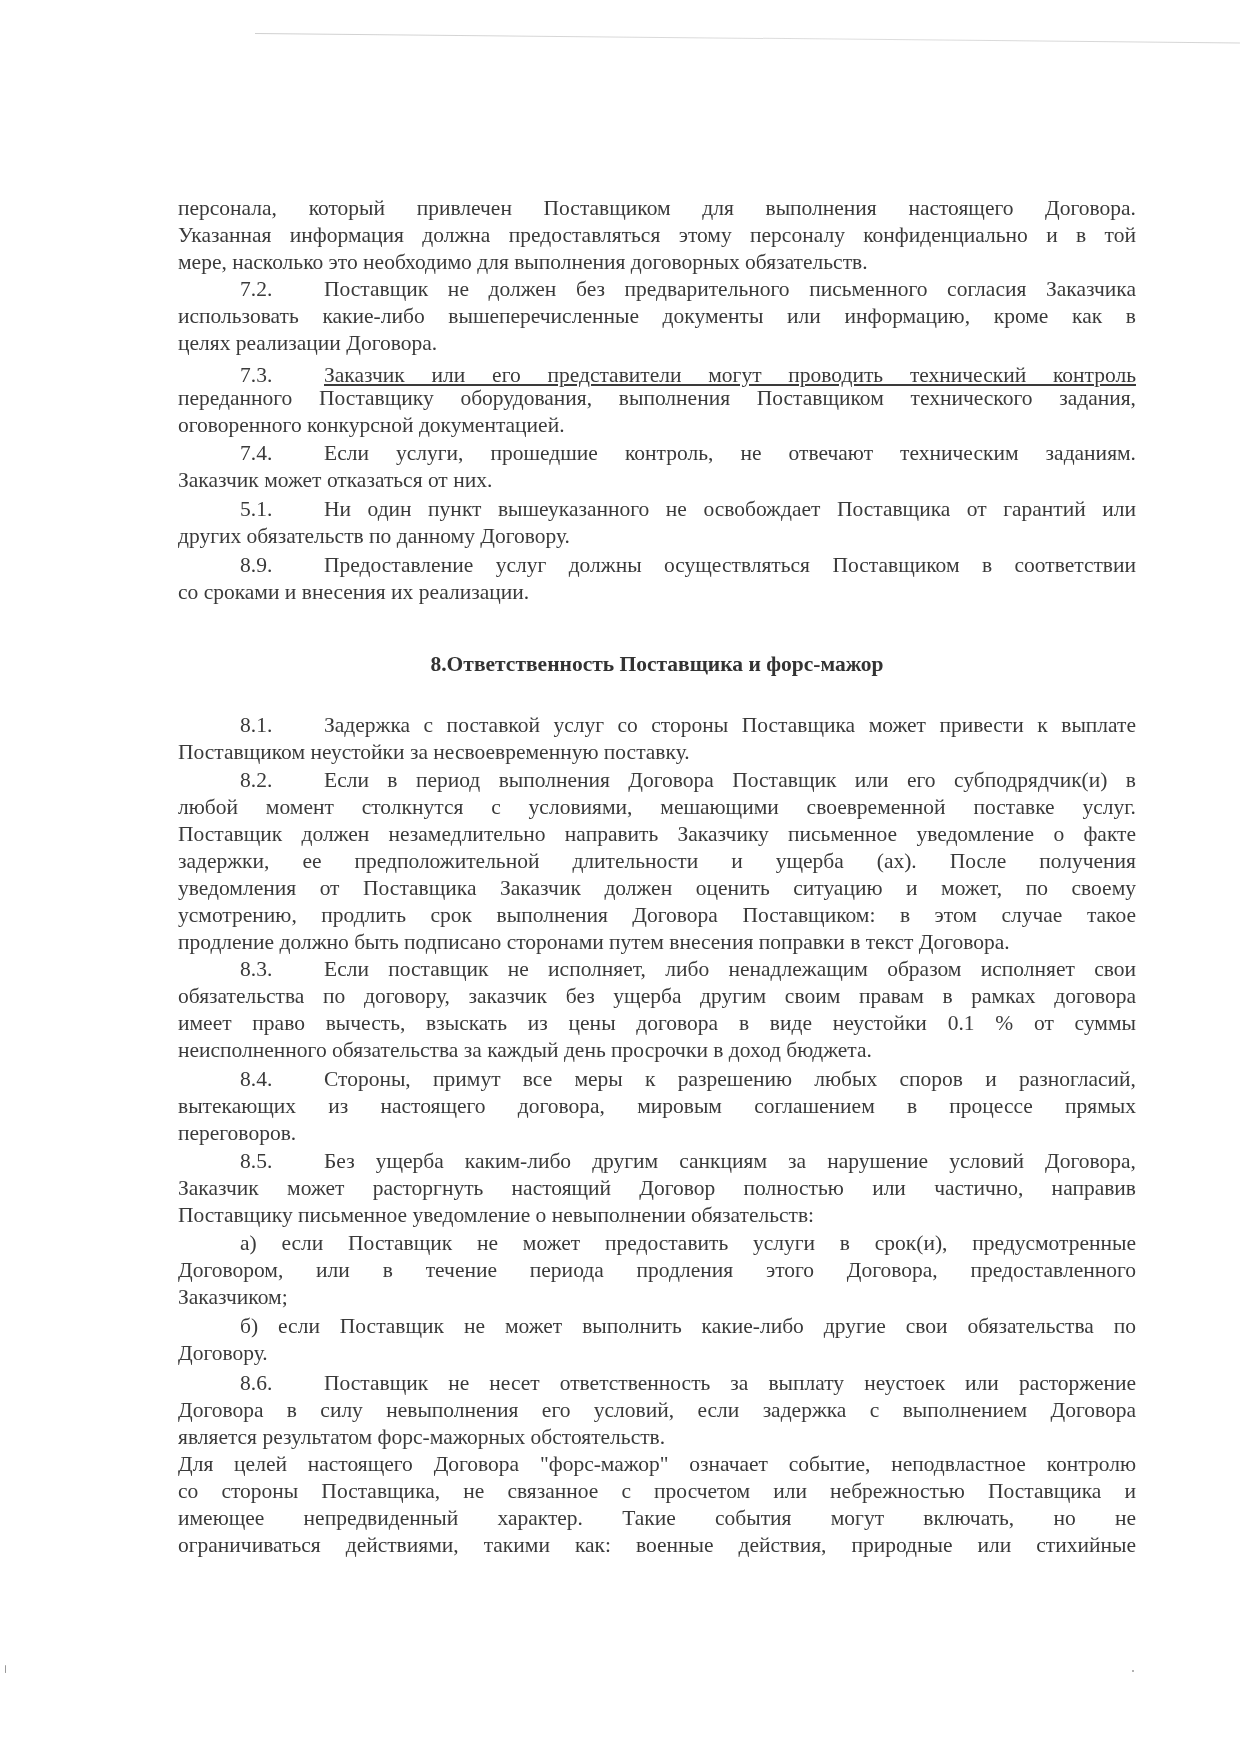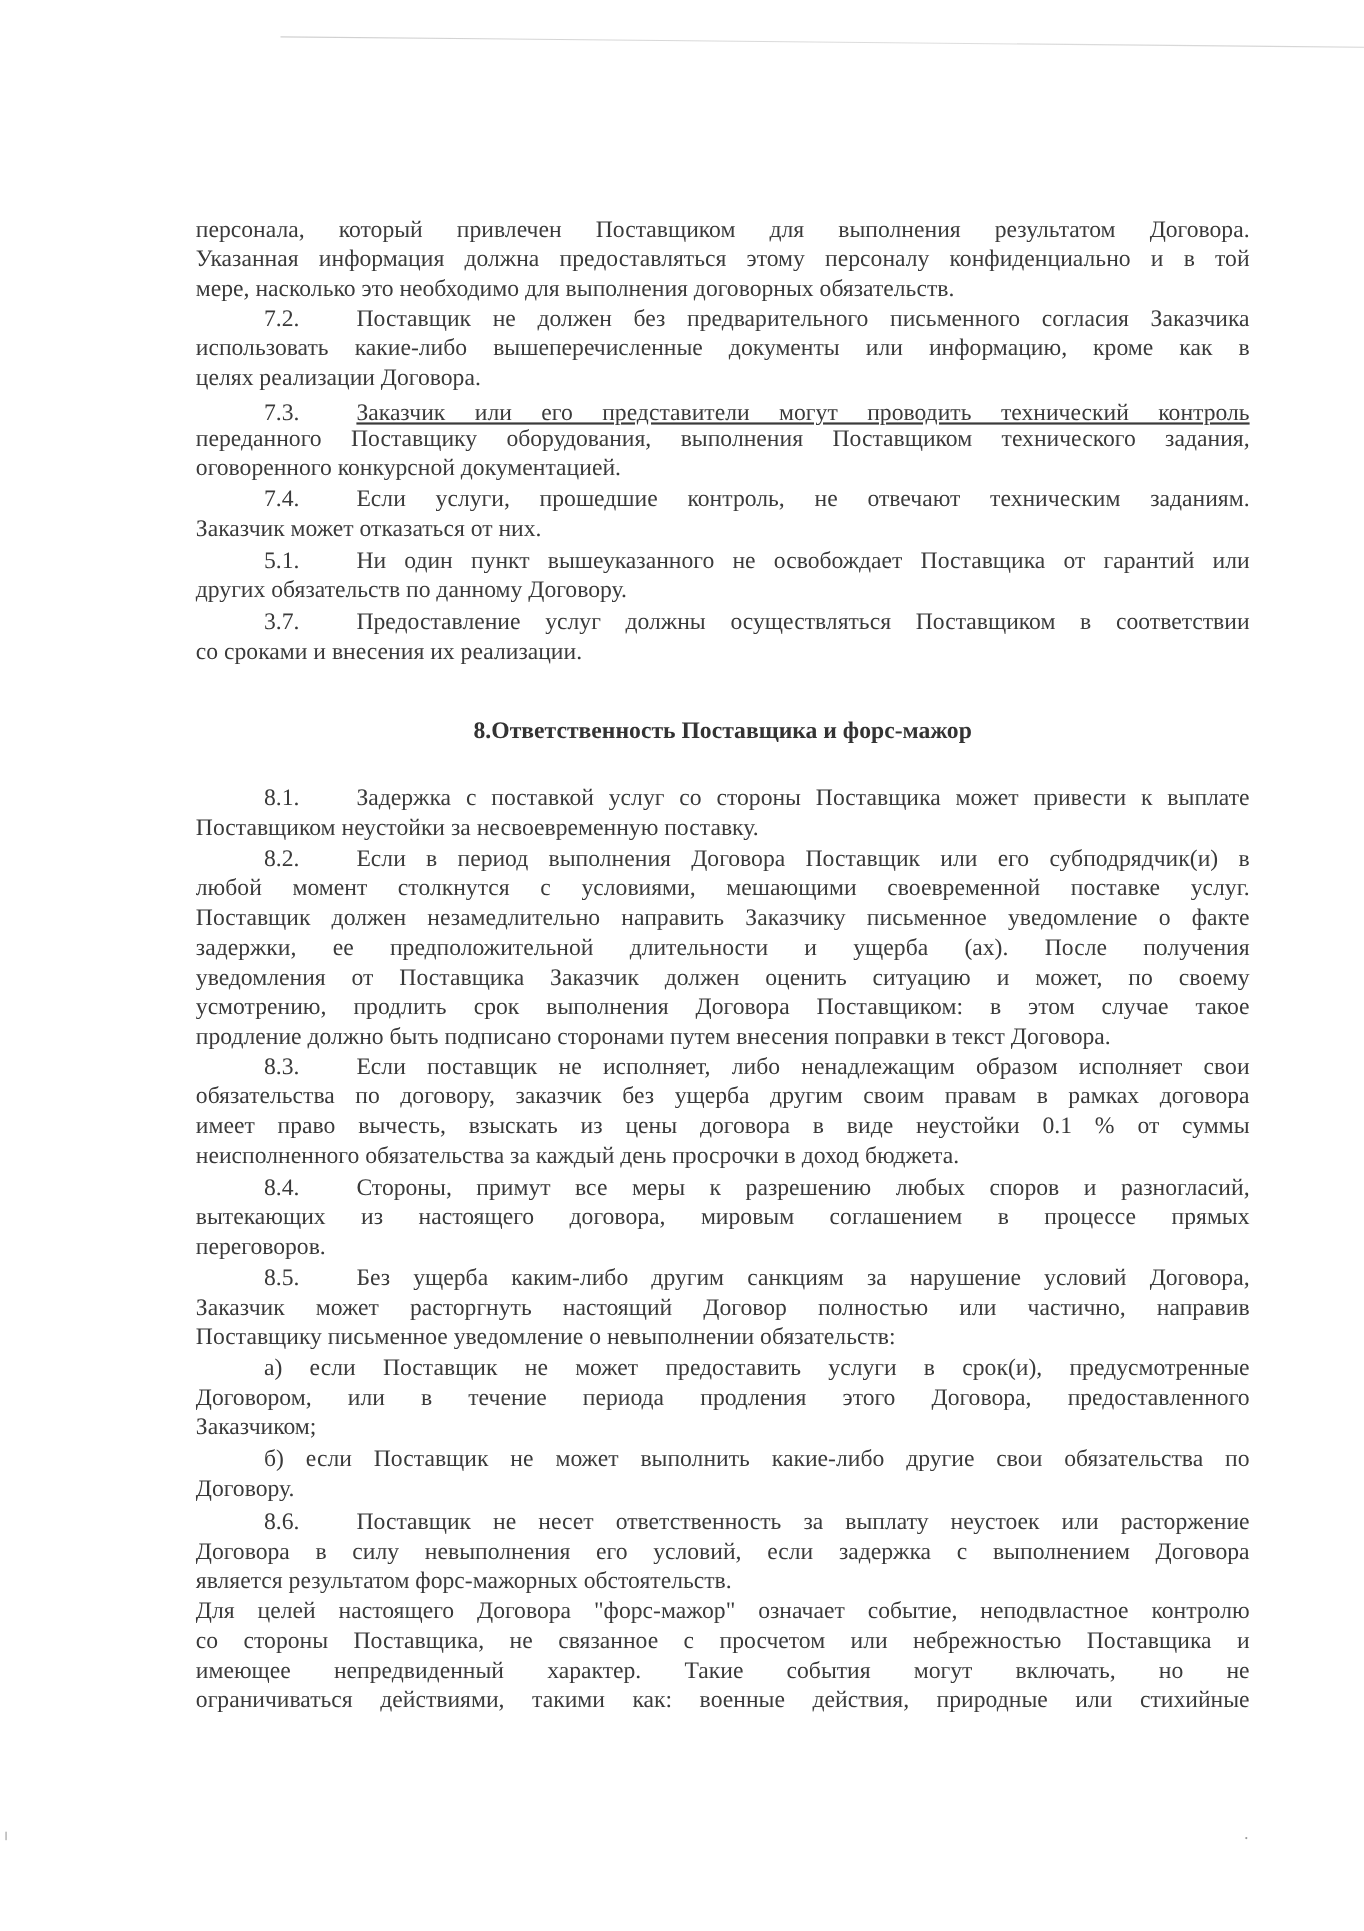--- a/index.html
+++ b/index.html
@@ -72,21 +72,21 @@
       border-radius: 1px;
     }
   </style>
 </head>
 <body>
 
 <div class="scan-line"></div>
 
 <div class="page">
 
-  <div class="line" style="top: -5px; white-space: nowrap; word-spacing: 0px;">персонала, который привлечен Поставщиком для выполнения результатом Договора.</div>
+  <div class="line" style="top: -5px; white-space: nowrap; word-spacing: 0px;">персонала, который привлечен Поставщиком для выполнения настоящего Договора.</div>
   <div class="line" style="top: 22px; white-space: nowrap; word-spacing: 0px;">Указанная информация должна предоставляться этому персоналу конфиденциально и в той</div>
   <div class="line last" style="top: 49px; white-space: nowrap;">мере, насколько это необходимо для выполнения договорных обязательств.</div>
 
   <div class="line indent" style="top: 76px; white-space: nowrap; word-spacing: 0px;">
     <span class="num">7.2.</span><span>Поставщик не должен без предварительного письменного согласия Заказчика</span>
   </div>
   <div class="line" style="top: 103px; white-space: nowrap; word-spacing: 0px;">использовать какие-либо вышеперечисленные документы или информацию, кроме как в</div>
   <div class="line last" style="top: 130px; white-space: nowrap;">целях реализации Договора.</div>
 
   <div class="line indent" style="top: 162px; white-space: nowrap; word-spacing: 0px; text-decoration: underline;">
@@ -99,21 +99,21 @@
     <span class="num">7.4.</span><span>Если услуги, прошедшие контроль, не отвечают техническим заданиям.</span>
   </div>
   <div class="line last" style="top: 267px; white-space: nowrap;">Заказчик может отказаться от них.</div>
 
   <div class="line indent" style="top: 296px; white-space: nowrap; word-spacing: 0px;">
     <span class="num">5.1.</span><span>Ни один пункт вышеуказанного не освобождает Поставщика от гарантий или</span>
   </div>
   <div class="line last" style="top: 323px; white-space: nowrap;">других обязательств по данному Договору.</div>
 
   <div class="line indent" style="top: 352px; white-space: nowrap; word-spacing: 0px;">
-    <span class="num">3.7.</span><span>Предоставление услуг должны осуществляться Поставщиком в соответствии</span>
+    <span class="num">8.9.</span><span>Предоставление услуг должны осуществляться Поставщиком в соответствии</span>
   </div>
   <div class="line last" style="top: 379px; white-space: nowrap;">со сроками и внесения их реализации.</div>
 
   <div class="heading" style="top:450px">8.Ответственность Поставщика и форс-мажор</div>
 
   <div class="line indent" style="top: 512px; white-space: nowrap; word-spacing: 0px;">
     <span class="num">8.1.</span><span>Задержка с поставкой услуг со стороны Поставщика может привести к выплате</span>
   </div>
   <div class="line last" style="top: 539px; white-space: nowrap;">Поставщиком неустойки за несвоевременную поставку.</div>
 

